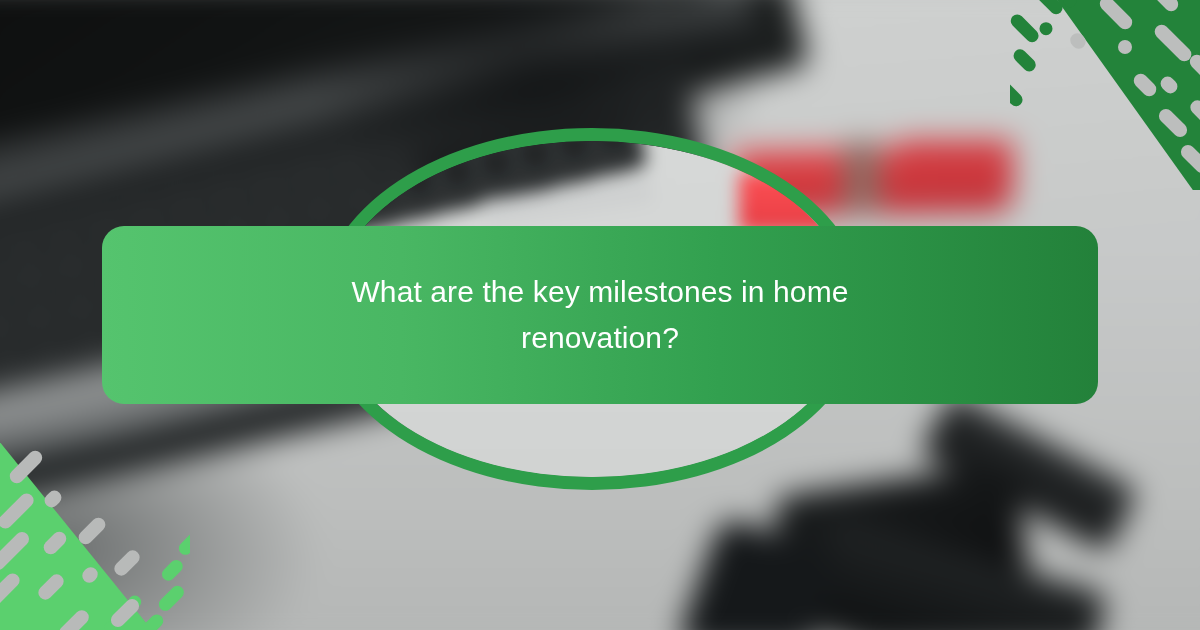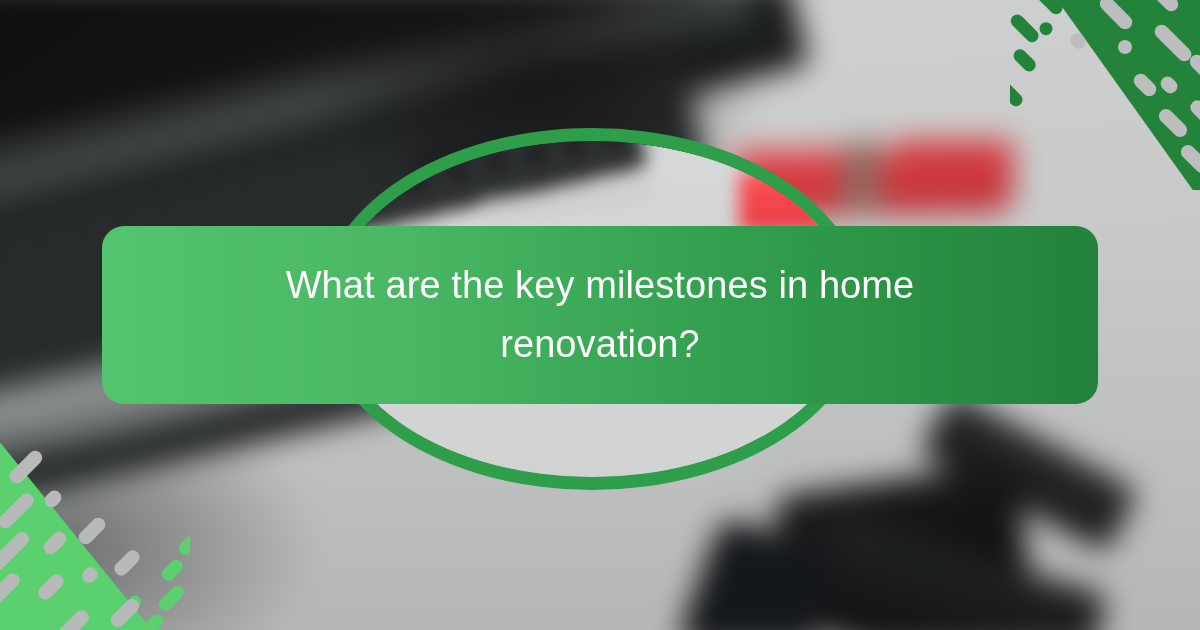--- a/index.html
+++ b/index.html
@@ -260,21 +260,21 @@
     border-radius: 22px;
     background: linear-gradient(90deg, #55c46e 0%, #49b763 30%, #32a04f 62%, #23813a 100%);
     display: flex;
     align-items: center;
     justify-content: center;
     box-sizing: border-box;
     padding: 0 70px;
   }
   .banner-text {
     color: #ffffff;
-    font-size: 38px;
+    font-size: 30px;
     line-height: 1.55;
     font-weight: 400;
     text-align: center;
     letter-spacing: 0.1px;
     max-width: 660px;
   }
 </style>
 </head>
 <body>
 

